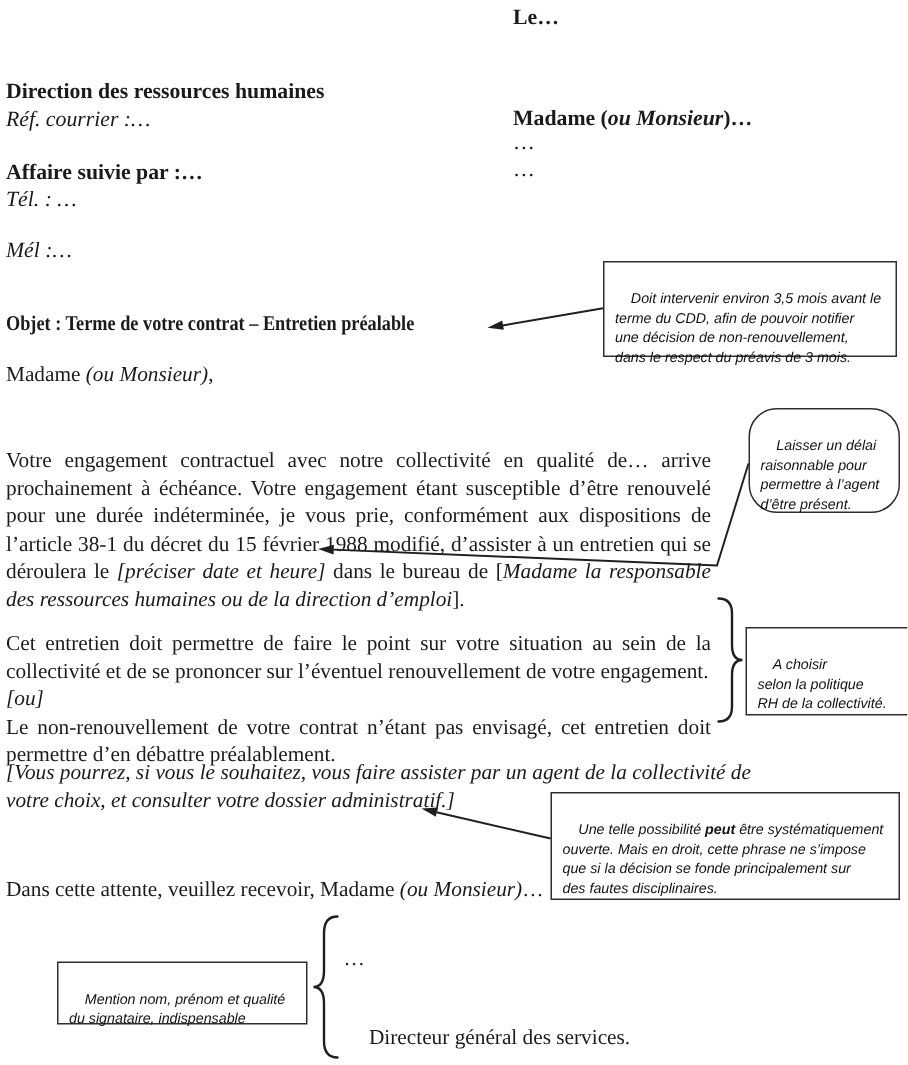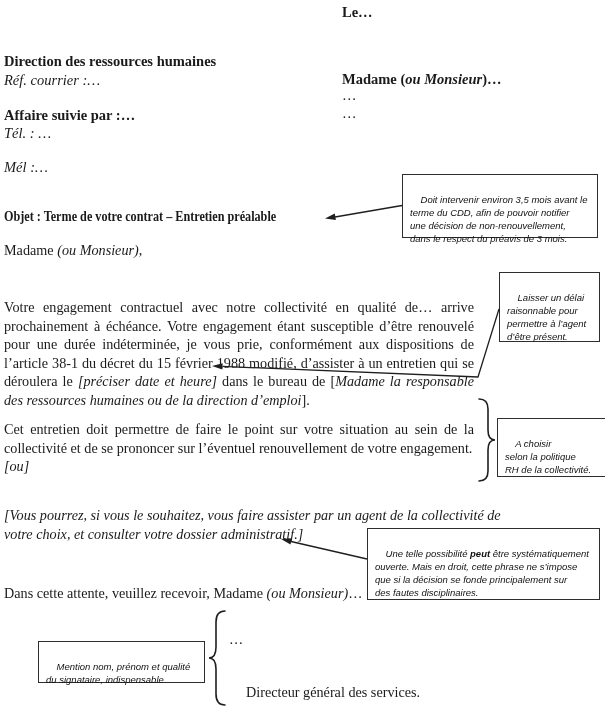--- a/index.html
+++ b/index.html
@@ -54,30 +54,31 @@
   <div class="abs head-text b subject" style="left:4px;top:208px;">Objet : Terme de votre contrat – Entretien préalable</div>
 
   <div class="abs body-text" style="left:4px;top:241px;">
     <span>Madame </span><span class="i">(ou Monsieur)</span><span>,</span>
   </div>
 
   <div class="abs body-text just" style="left:4px;top:275px;width:470px;">
     <span>Votre engagement contractuel avec notre collectivité en qualité de… arrive prochainement à échéance. Votre engagement étant susceptible d’être renouvelé pour une durée indéterminée, je vous prie, conformément aux dispositions de l’article 38-1 du décret du 15 février 1988 modifié, d’assister à un entretien qui se déroulera le </span><span class="i">[préciser date et heure]</span><span> dans le bureau de [</span><span class="i">Madame la responsable des ressources humaines ou de la direction d’emploi</span><span>].</span>
   </div>
 
-  <div class="callout" style="left:499px;top:272px;width:101px;height:70px;">
+  <div class="callout" style="left:499px;top:272px;width:101px;height:70px;border-radius:19px;">
     <span>Laisser un délai
 raisonnable pour
 permettre à l’agent
 d’être présent.</span>
   </div>
 
   <div class="abs body-text just" style="left:4px;top:397px;width:470px;">
     <span>Cet entretien doit permettre de faire le point sur votre situation au sein de la collectivité et de se prononcer sur l’éventuel renouvellement de votre engagement.</span><br>
     <span class="i">[ou]</span><br>
+    <span>Le non-renouvellement de votre contrat n’étant pas envisagé, cet entretien doit permettre d’en débattre préalablement.</span>
   </div>
 
   <svg class="brace" style="left:476px;top:398px;" width="22" height="84" viewBox="0 0 22 84">
     <path class="stroke" stroke-width="1.6" stroke-linecap="round" d="M3,1 Q12,1 12,11 L12,32 Q12,42 19,42 Q12,42 12,52 L12,73 Q12,83 3,83"></path>
   </svg>
 
   <div class="callout" style="left:497px;top:418px;width:125px;height:59px;">
     <span>A choisir
 selon la politique
 RH de la collectivité.</span>

